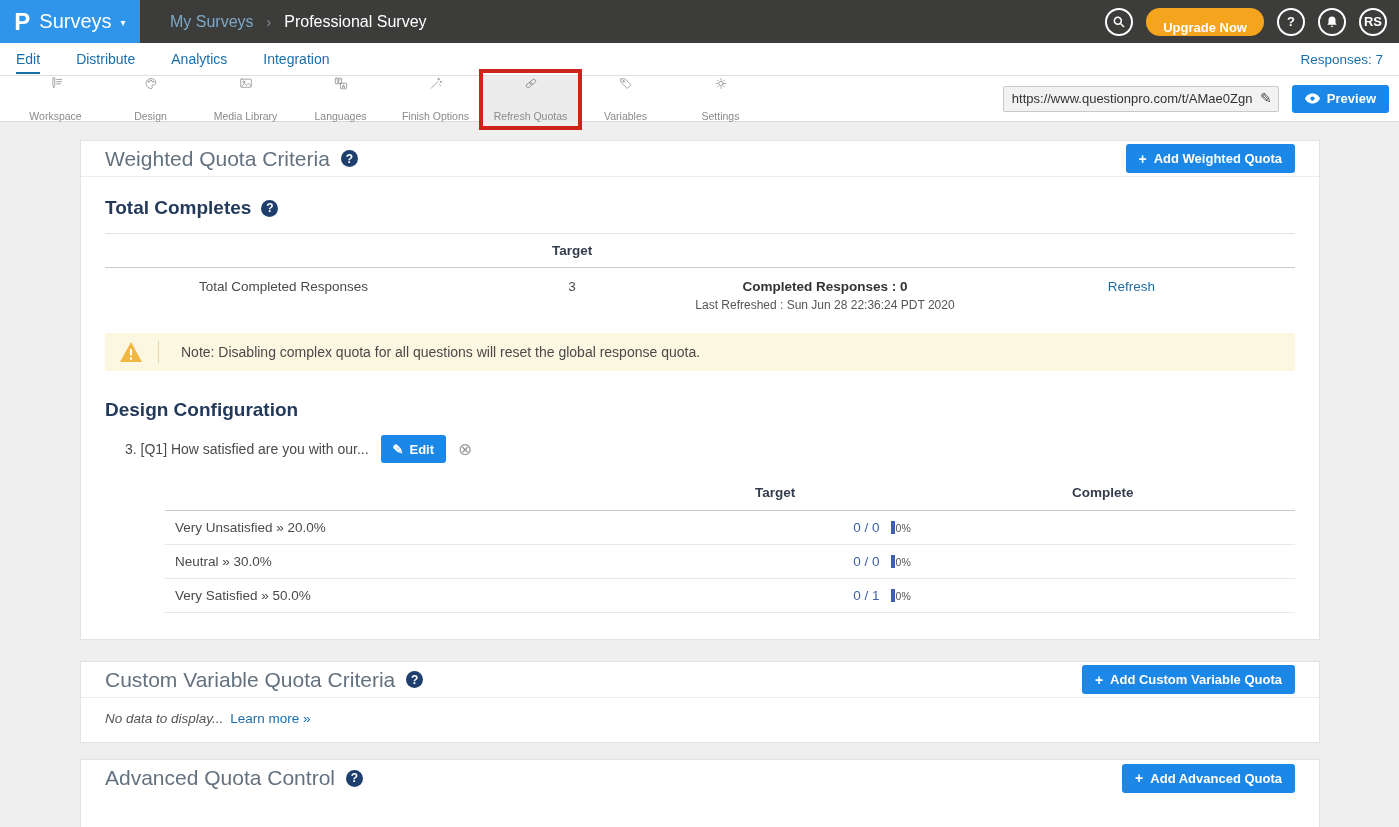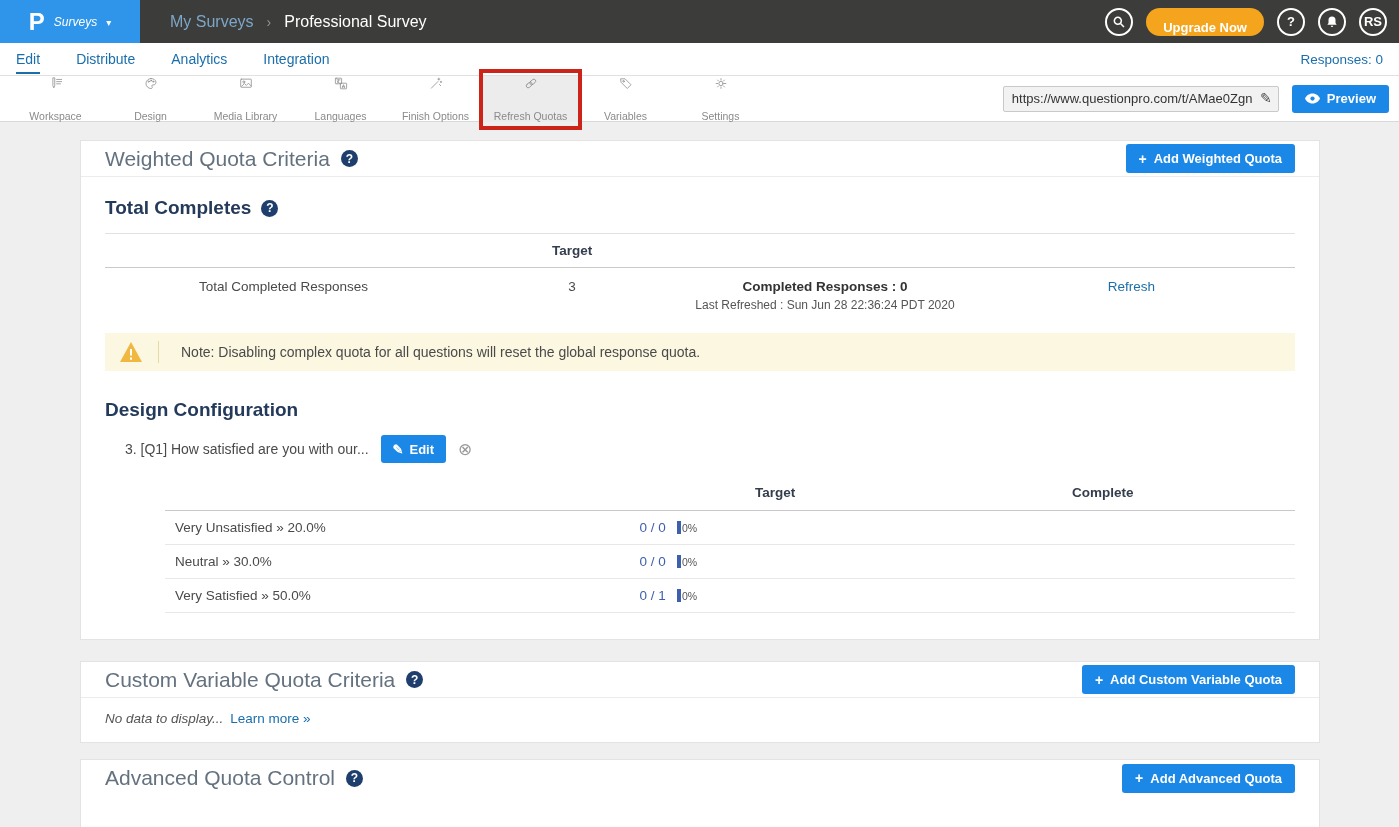--- a/index.html
+++ b/index.html
@@ -3,21 +3,21 @@
 <meta charset="utf-8">
 <style>
   * { box-sizing: border-box; margin: 0; padding: 0; }
   html,body { width:1399px; height:827px; overflow:hidden; }
   body { font-family:"Liberation Sans", sans-serif; background:#efefef; }
 
   
   .topbar { height:43px; background:#3c3c3b; display:flex; align-items:center; }
   .logo-box { width:140px; height:43px; background:#2e95ea; display:flex; align-items:center; justify-content:center; gap:9px; color:#fff; cursor:pointer; flex:0 0 auto; }
   .logo-glyph { font-size:24px; font-weight:bold; line-height:1; }
-  .product { font-size:12px;font-style:italic; }
+  .product { font-size:20px; }
   .caret { font-size:10px; margin-top:2px; }
   .breadcrumb { margin-left:30px; font-size:16px; display:flex; gap:13px; align-items:center; }
   .bc-parent { color:#7da7c7; cursor:pointer; }
   .bc-sep { color:#8f9498; font-size:14px; }
   .bc-current { color:#fff; }
   .topbar-right { margin-left:auto; display:flex; align-items:center; gap:13px; padding-right:12px; }
   .circle-btn { width:28px; height:28px; border:2px solid #fff; border-radius:50%; display:flex; align-items:center; justify-content:center; color:#fff; font-weight:bold; font-size:13px; cursor:pointer; background:transparent; }
   .upgrade { height:28px; border-radius:14px; background:#f5a51d; color:#fff; font-weight:bold; font-size:13px; border:none; padding:12px 17px; cursor:pointer; font-family:inherit; }
 
   
@@ -74,21 +74,21 @@
 
   
   .qc-question-row { display:flex; align-items:center; gap:12px; margin:14px 0 4px; padding-left:20px; }
   .question-text { font-size:14px; color:#4a4a4a; }
   .btn-edit { height:28px; background:#1b87e6; color:#fff; border:none; border-radius:3px; font-size:13px; font-weight:bold; display:flex; align-items:center; gap:6px; padding:0 12px; cursor:pointer; font-family:inherit; }
   .close-x { color:#9a9a9a; font-size:17px; cursor:pointer; line-height:1; }
   .qc-table { margin-left:60px; margin-top:12px; }
   .qc-head { display:grid; grid-template-columns:42% 24% 34%; padding:10px 0; border-bottom:1px solid #c9c9c9; }
   .qc-row { display:grid; grid-template-columns:42% 24% 34%; padding:9px 0; border-bottom:1px solid #e8e8e8; align-items:center; min-height:33px; }
   .qc-label { font-size:13.5px; color:#4a4a4a; padding-left:10px; }
-  .qc-target { display:flex; align-items:center; gap:11px; }
+  .qc-target { display:flex; align-items:center; justify-content:flex-end; gap:11px; }
   .qc-count { color:#3e5eae; font-size:13.5px; cursor:pointer; }
   .qc-meter { display:flex; align-items:center; gap:1px; }
   .qc-bar { width:4px; height:13px; background:#3e5eae; display:inline-block; }
   .qc-pct { font-size:10.5px; color:#555; }
 
   
   .empty-row { font-size:13.5px; color:#555; display:flex; gap:7px; align-items:baseline; padding:13px 24px 16px; }
   .empty-text { font-style:italic; }
 </style>
 </head>
@@ -126,21 +126,21 @@
       <span>RS</span>
     </div>
   </div>
 </header>
 
 <nav class="nav">
   <span class="tab active">Edit</span>
   <span class="tab">Distribute</span>
   <span class="tab">Analytics</span>
   <span class="tab">Integration</span>
-  <span class="responses">Responses: 0</span>
+  <span class="responses">Responses: 7</span>
 </nav>
 
 <div class="toolbar">
   <div class="tool">
     <svg width="22" height="22" viewBox="0 0 24 24">
         <path d="M7 3.5v12l1.5 3.5L10 15.5v-12z"></path>
         <path d="M13 5.5h8M13 9h8M13 12.5h6"></path>
       </svg>
     <span class="tool-label">Workspace</span>
   </div>

